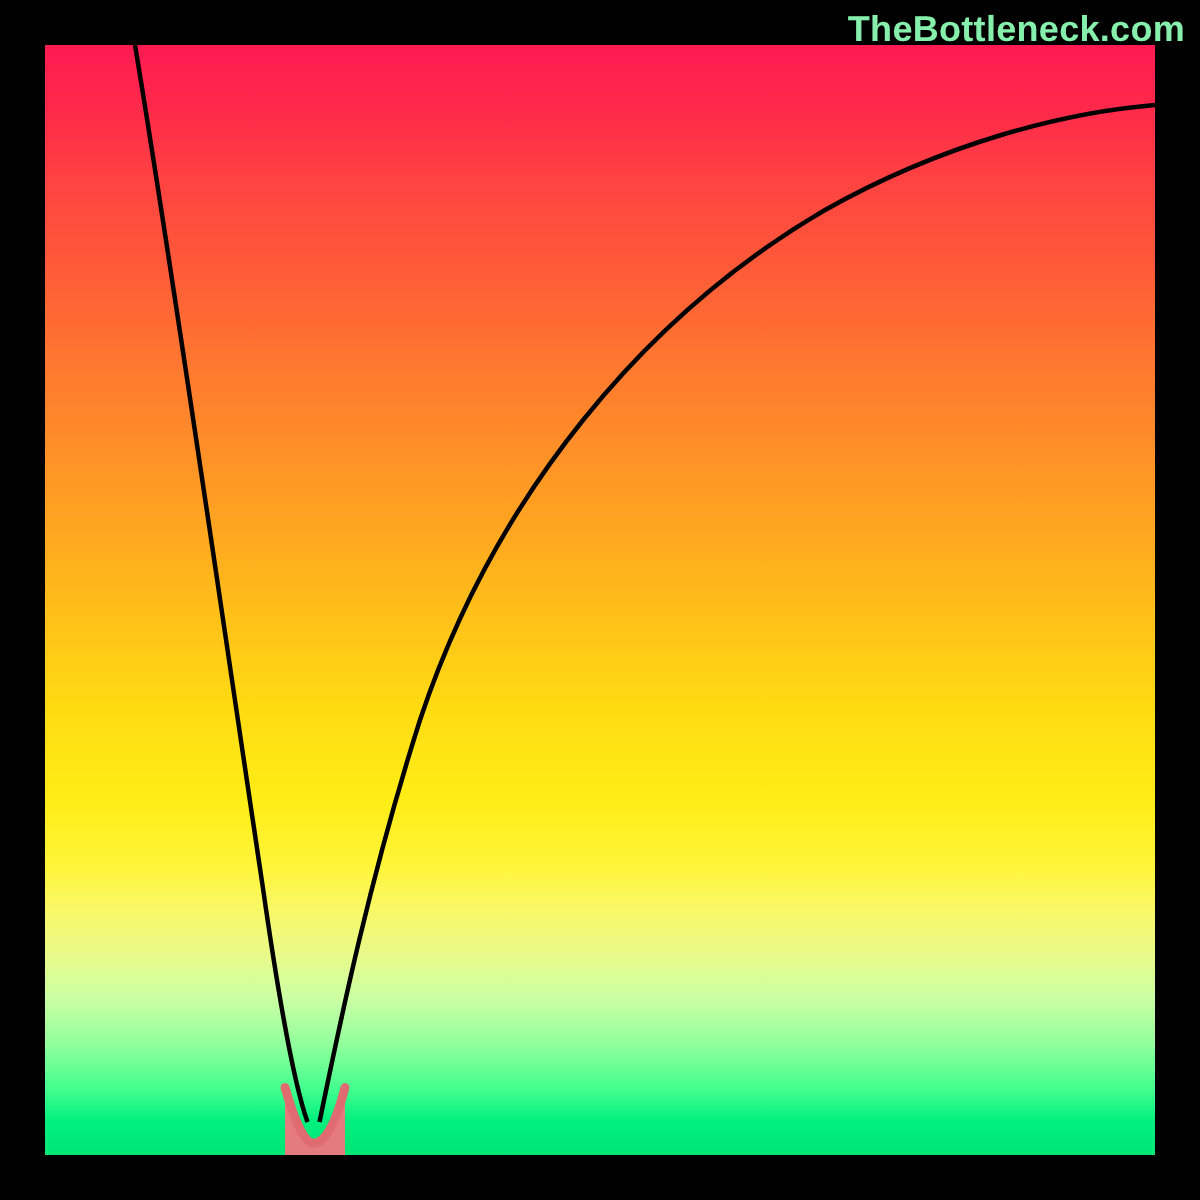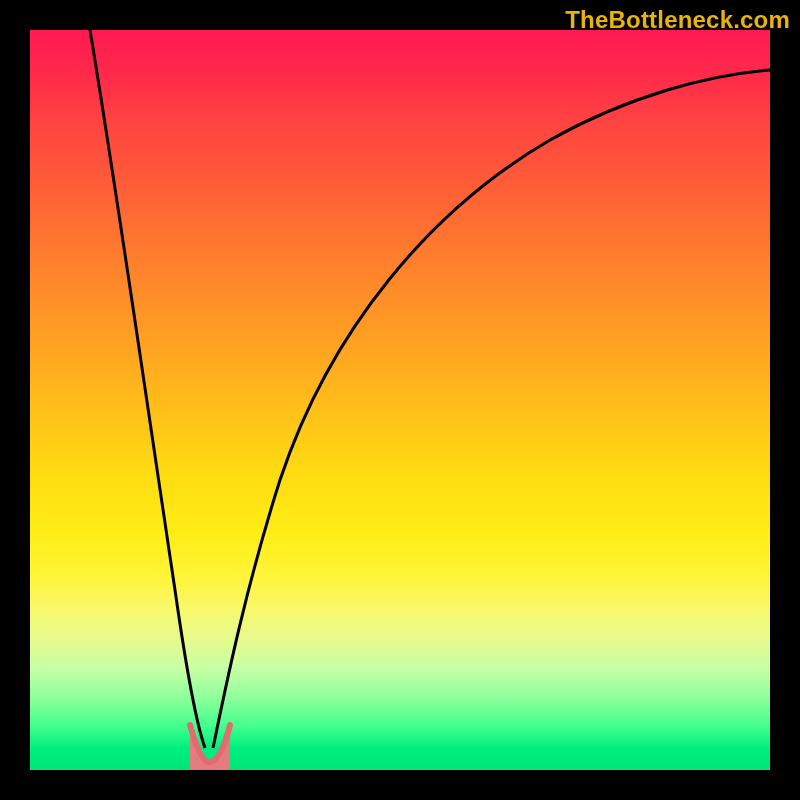--- a/index.html
+++ b/index.html
@@ -46,21 +46,21 @@
       #00e676 100%
     );
   }
   .watermark {
     position: absolute;
     top: 6px;
     right: 10px;
     font-family: Arial, Helvetica, sans-serif;
     font-size: 24px;
     font-weight: 600;
-    color: #eab308;
+    color: #86efac;
     letter-spacing: 0.2px;
   }
   .curves-svg {
     position: absolute;
     left: 0;
     top: 0;
     width: 740px;
     height: 740px;
   }
   .curve {

